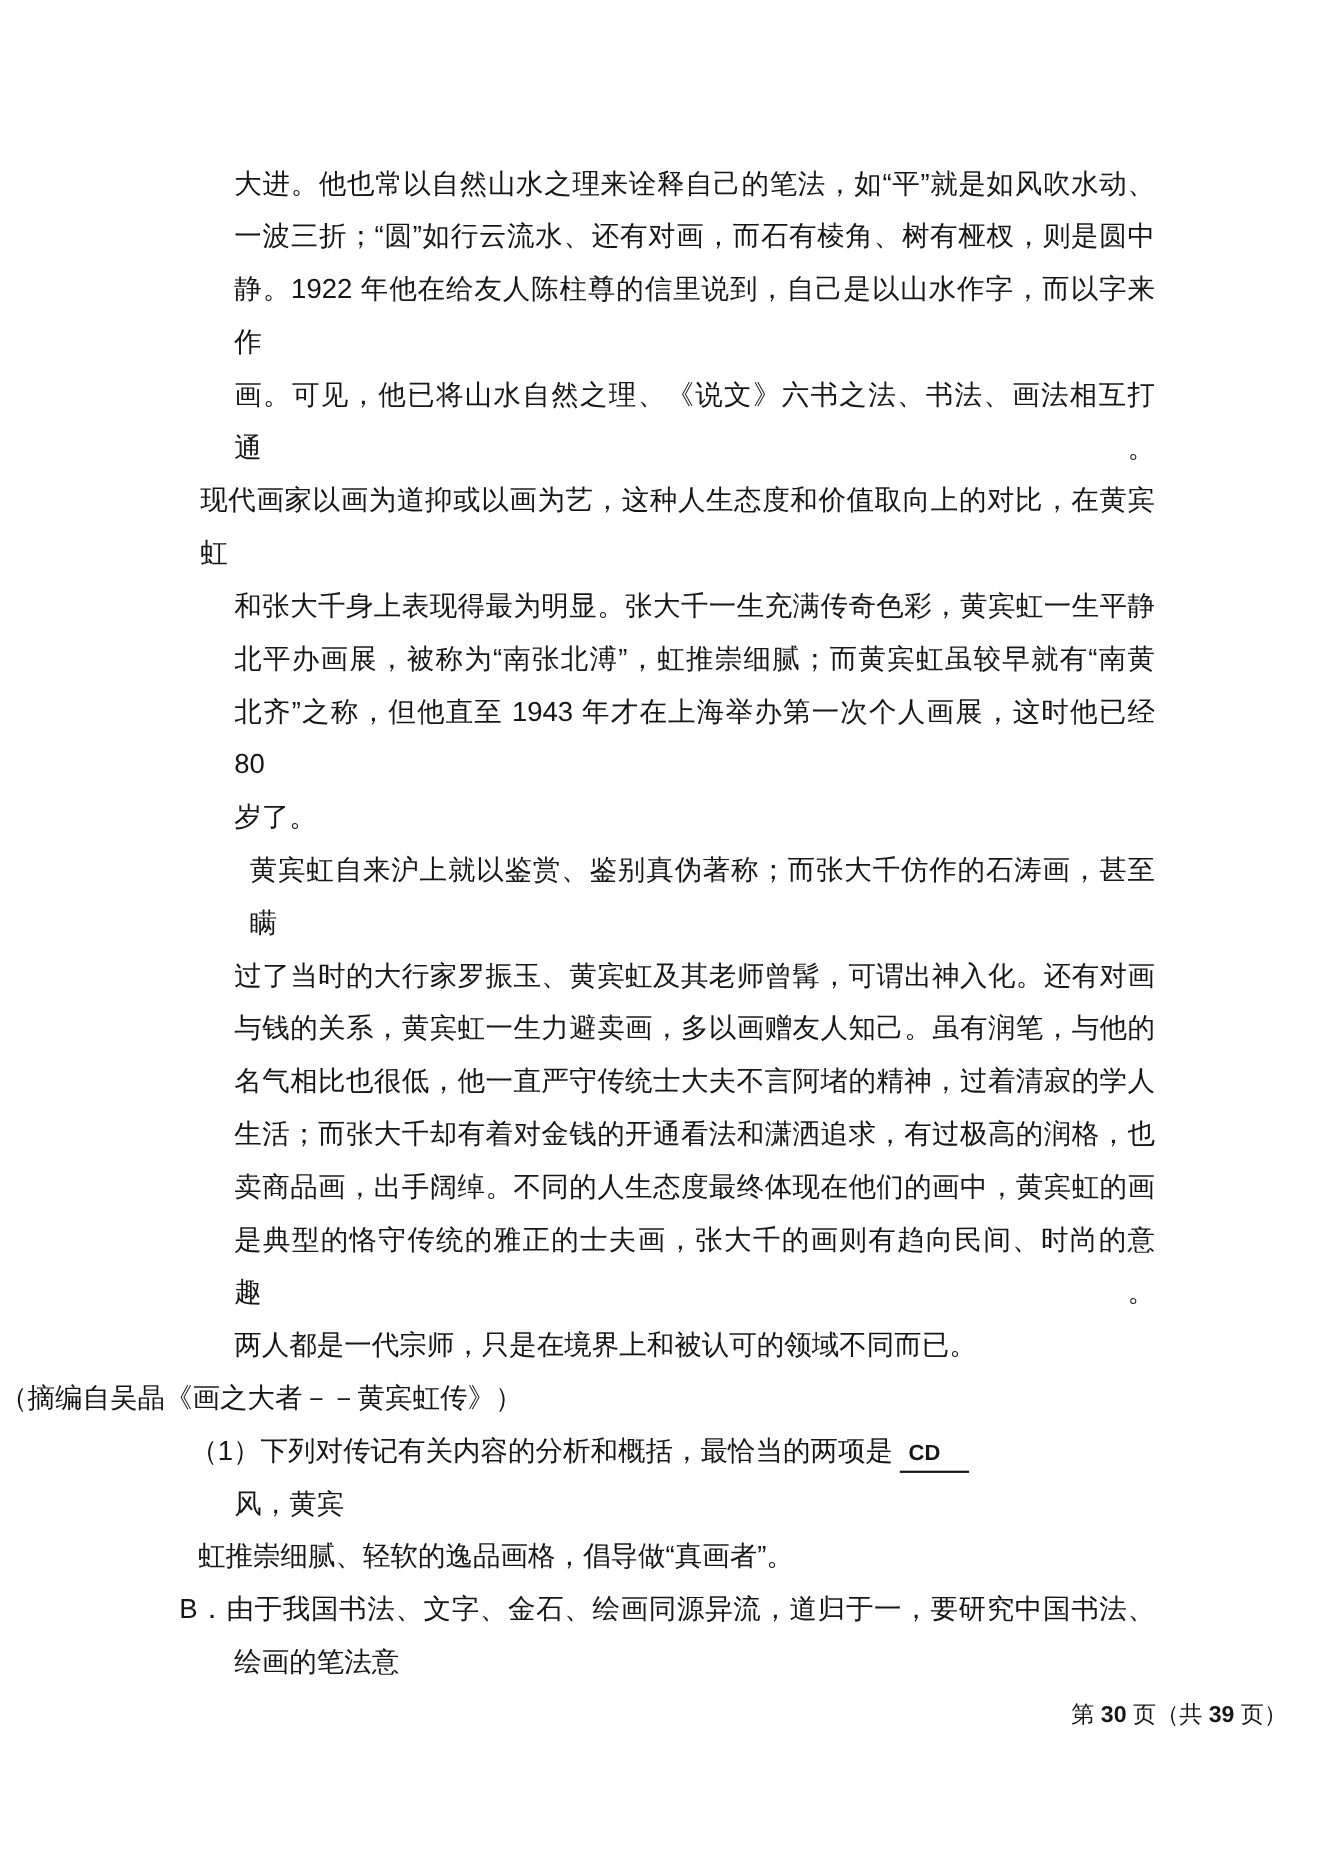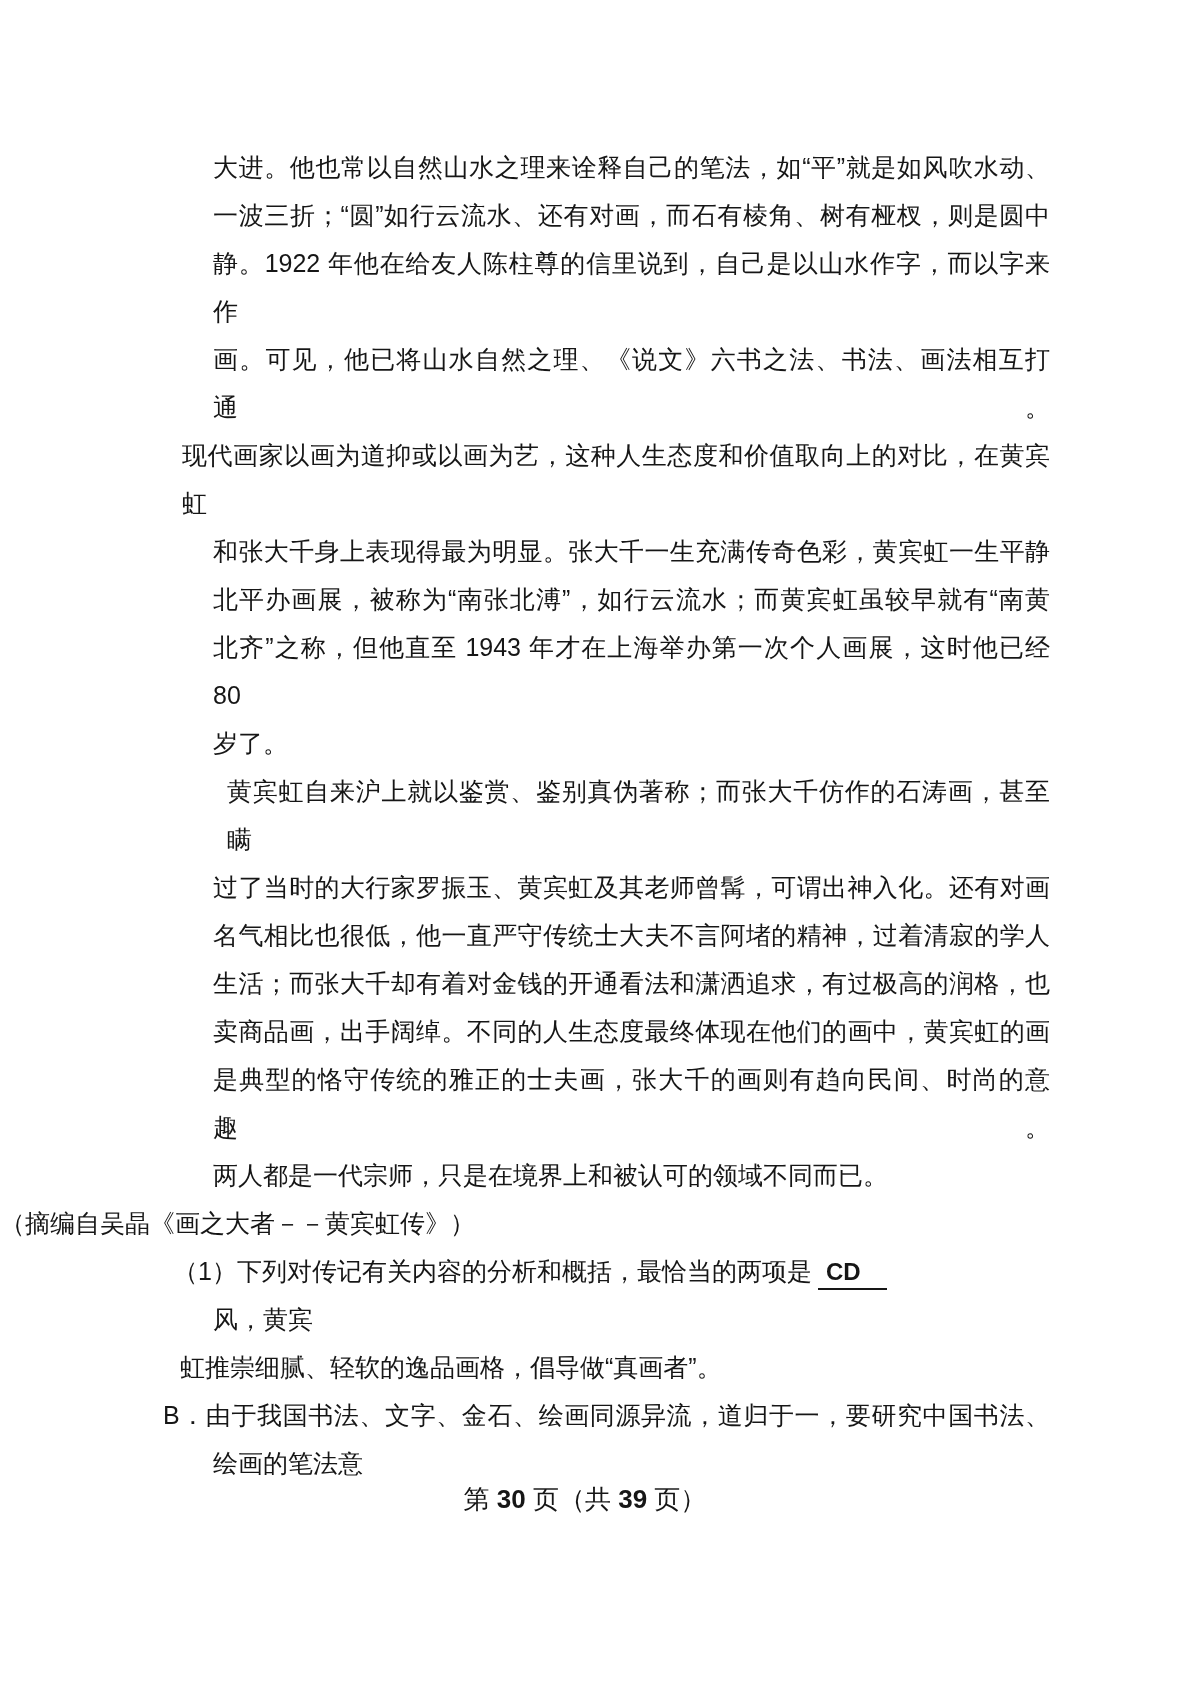--- a/index.html
+++ b/index.html
@@ -38,55 +38,56 @@
     white-space:normal;
     text-align:justify;
     text-align-last:justify;
   }
   .answer-blank{
     display:inline-block;
     border-bottom:2px solid #161616;
     padding:0 26px 1px 8px;
     margin-left:6px;
     font-weight:600;
-    font-size:24px;
+    font-size:20px;
     line-height:30px;
     font-family:"Liberation Sans","DejaVu Sans",sans-serif;
   }
   .footer{
     position:absolute;
-    top:1484px;
+    top:1544px;
     left:0;
     width:1170px;
-    text-align:center;
-    font-size:26px;
+    text-align:right;
+    font-size:21px;
     line-height:30px;
     color:#161616;
   }
   .footer .num{
     font-weight:700;
     font-family:"Liberation Sans","DejaVu Sans",sans-serif;
   }
 </style>
 </head>
 <body>
 
 <div class="page">
   <div class="content" id="content">
       <div class="ln m-hang j"><span>大进。他也常以自然山水之理来诠释自己的笔法，如“平”就是如风吹水动、</span></div>
       <div class="ln m-hang j"><span>一波三折；“圆”如行云流水、还有对画，而石有棱角、树有桠杈，则是圆中</span></div>
       <div class="ln m-hang j"><span>静。1922 年他在给友人陈柱尊的信里说到，自己是以山水作字，而以字来作</span></div>
       <div class="ln m-hang j"><span>画。可见，他已将山水自然之理、《说文》六书之法、书法、画法相互打通。</span></div>
       <div class="ln m-full j"><span>现代画家以画为道抑或以画为艺，这种人生态度和价值取向上的对比，在黄宾虹</span></div>
       <div class="ln m-hang j"><span>和张大千身上表现得最为明显。张大千一生充满传奇色彩，黄宾虹一生平静</span></div>
-      <div class="ln m-hang j"><span>北平办画展，被称为“南张北溥”，如行云流水；而黄宾虹虽较早就有“南黄</span></div>
+      <div class="ln m-hang j"><span>北平办画展，被称为“南张北溥”，虹推崇细腻；而黄宾虹虽较早就有“南黄</span></div>
       <div class="ln m-hang j"><span>北齐”之称，但他直至 1943 年才在上海举办第一次个人画展，这时他已经 80</span></div>
       <div class="ln m-hang"><span>岁了。</span></div>
       <div class="ln m-para j"><span>黄宾虹自来沪上就以鉴赏、鉴别真伪著称；而张大千仿作的石涛画，甚至瞒</span></div>
       <div class="ln m-hang j"><span>过了当时的大行家罗振玉、黄宾虹及其老师曾髯，可谓出神入化。还有对画</span></div>
+      <div class="ln m-hang j"><span>与钱的关系，黄宾虹一生力避卖画，多以画赠友人知己。虽有润笔，与他的</span></div>
       <div class="ln m-hang j"><span>名气相比也很低，他一直严守传统士大夫不言阿堵的精神，过着清寂的学人</span></div>
       <div class="ln m-hang j"><span>生活；而张大千却有着对金钱的开通看法和潇洒追求，有过极高的润格，也</span></div>
       <div class="ln m-hang j"><span>卖商品画，出手阔绰。不同的人生态度最终体现在他们的画中，黄宾虹的画</span></div>
       <div class="ln m-hang j"><span>是典型的恪守传统的雅正的士夫画，张大千的画则有趋向民间、时尚的意趣。</span></div>
       <div class="ln m-hang"><span>两人都是一代宗师，只是在境界上和被认可的领域不同而已。</span></div>
       <div class="ln m-cite"><span>（摘编自吴晶《画之大者－－黄宾虹传》）</span></div>
       <div class="ln m-q"><span>（1）下列对传记有关内容的分析和概括，最恰当的两项是</span><span class="answer-blank">CD</span></div>
       <div class="ln m-hang"><span>风，黄宾</span></div>
       <div class="ln m-out"><span>虹推崇细腻、轻软的逸品画格，倡导做“真画者”。</span></div>
       <div class="ln m-opt j"><span>B．由于我国书法、文字、金石、绘画同源异流，道归于一，要研究中国书法、</span></div>

